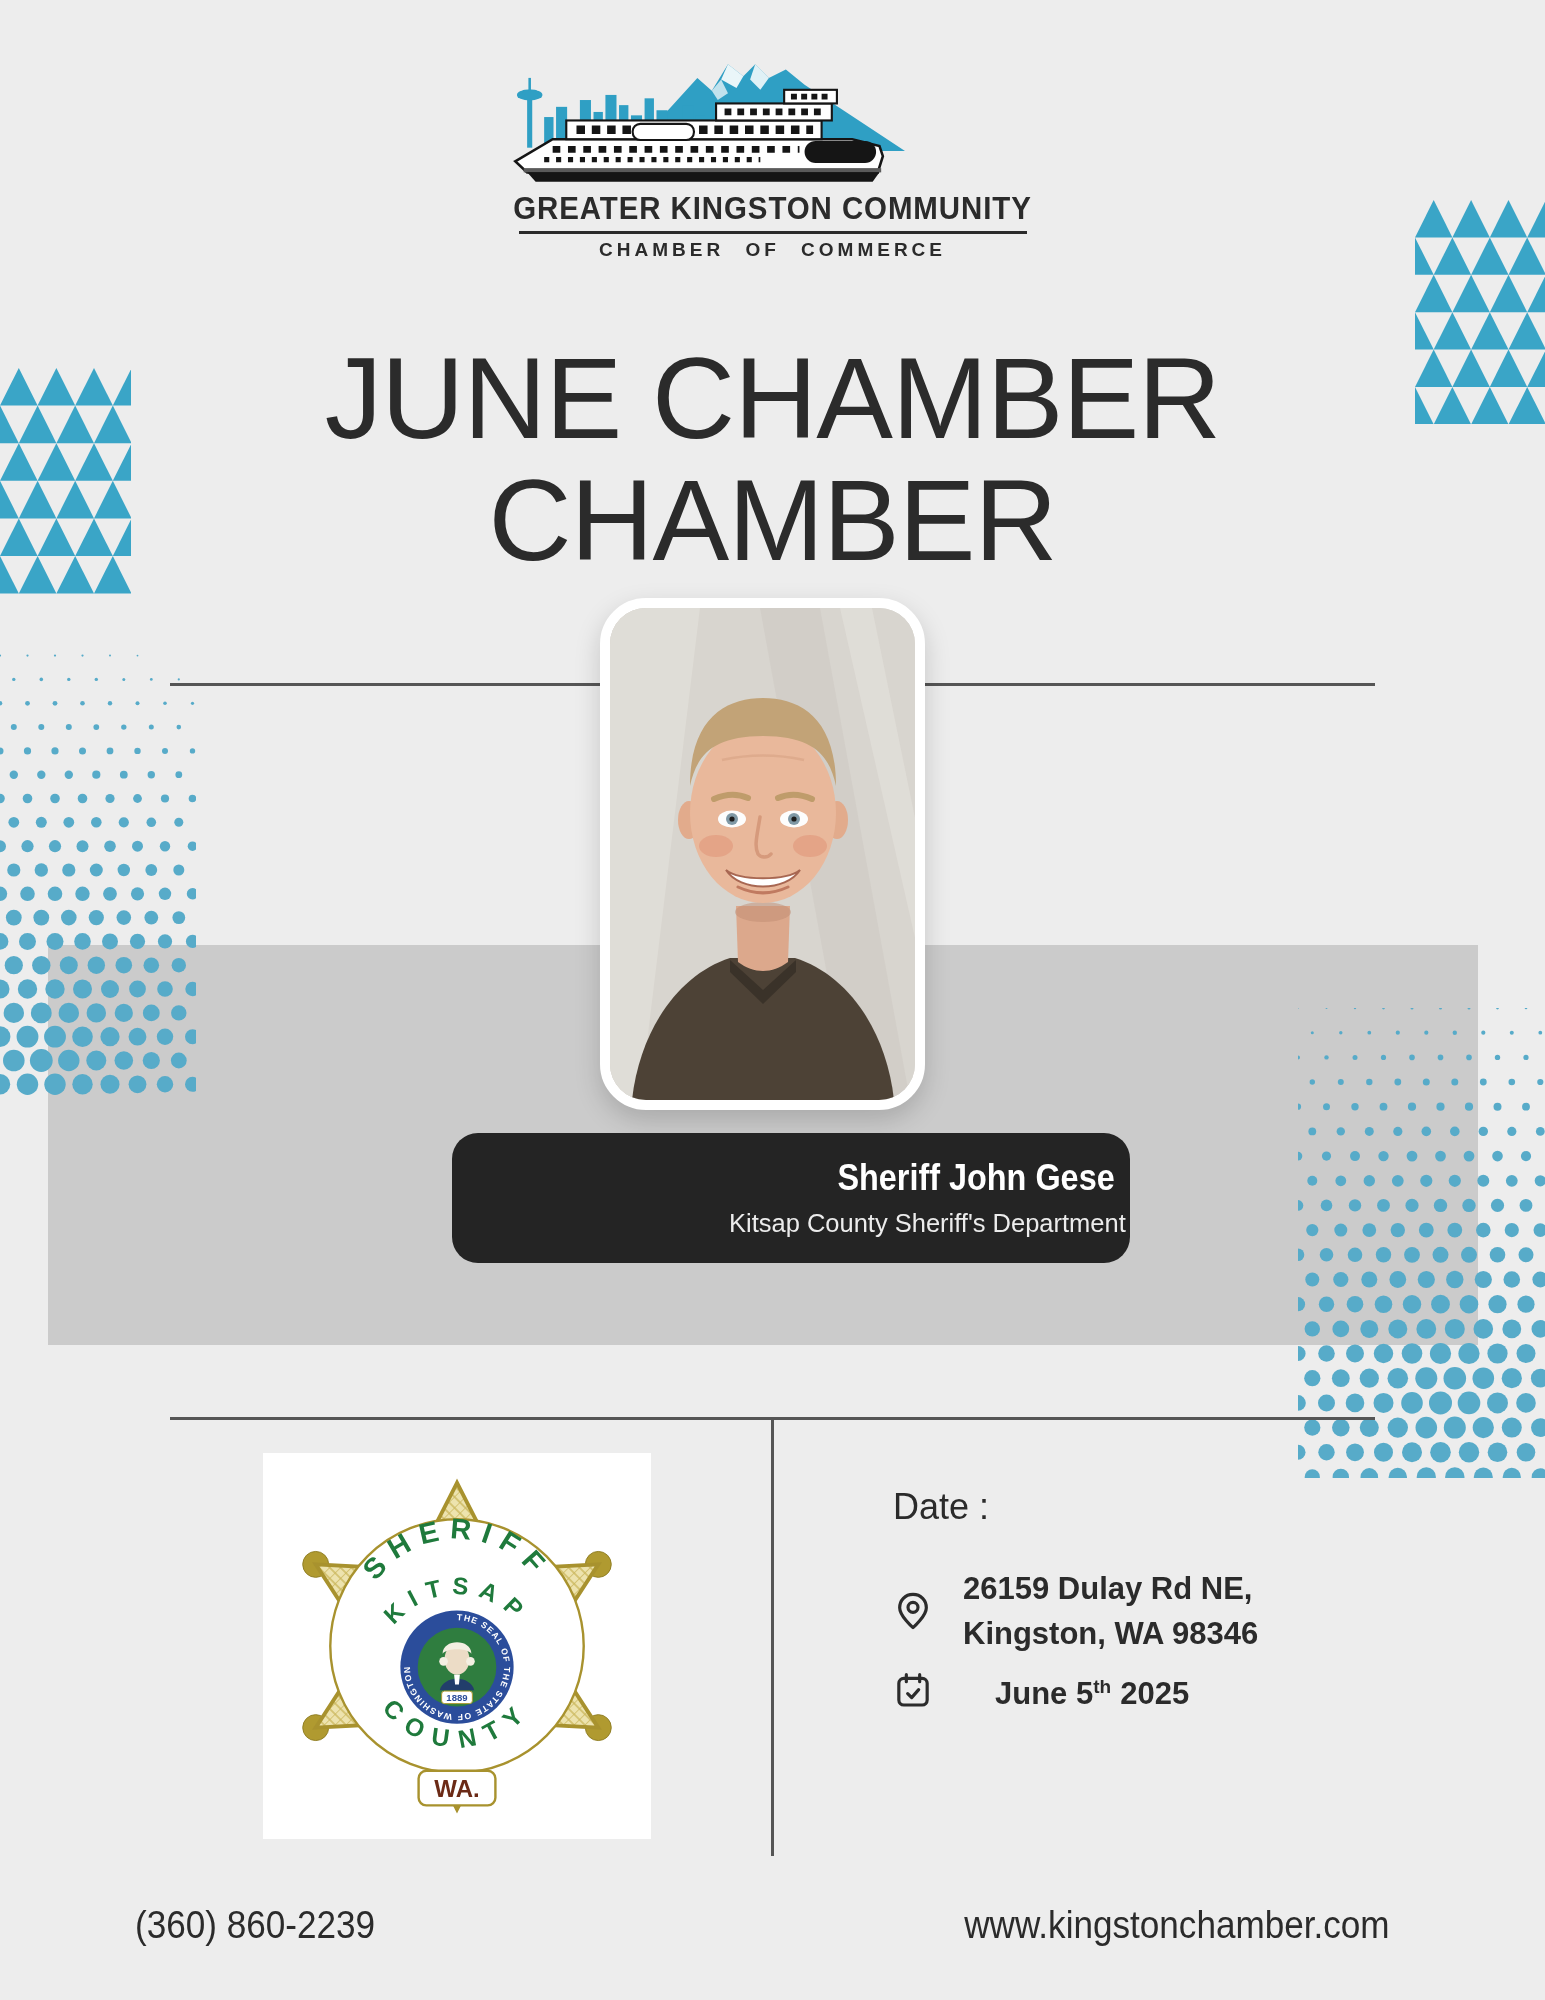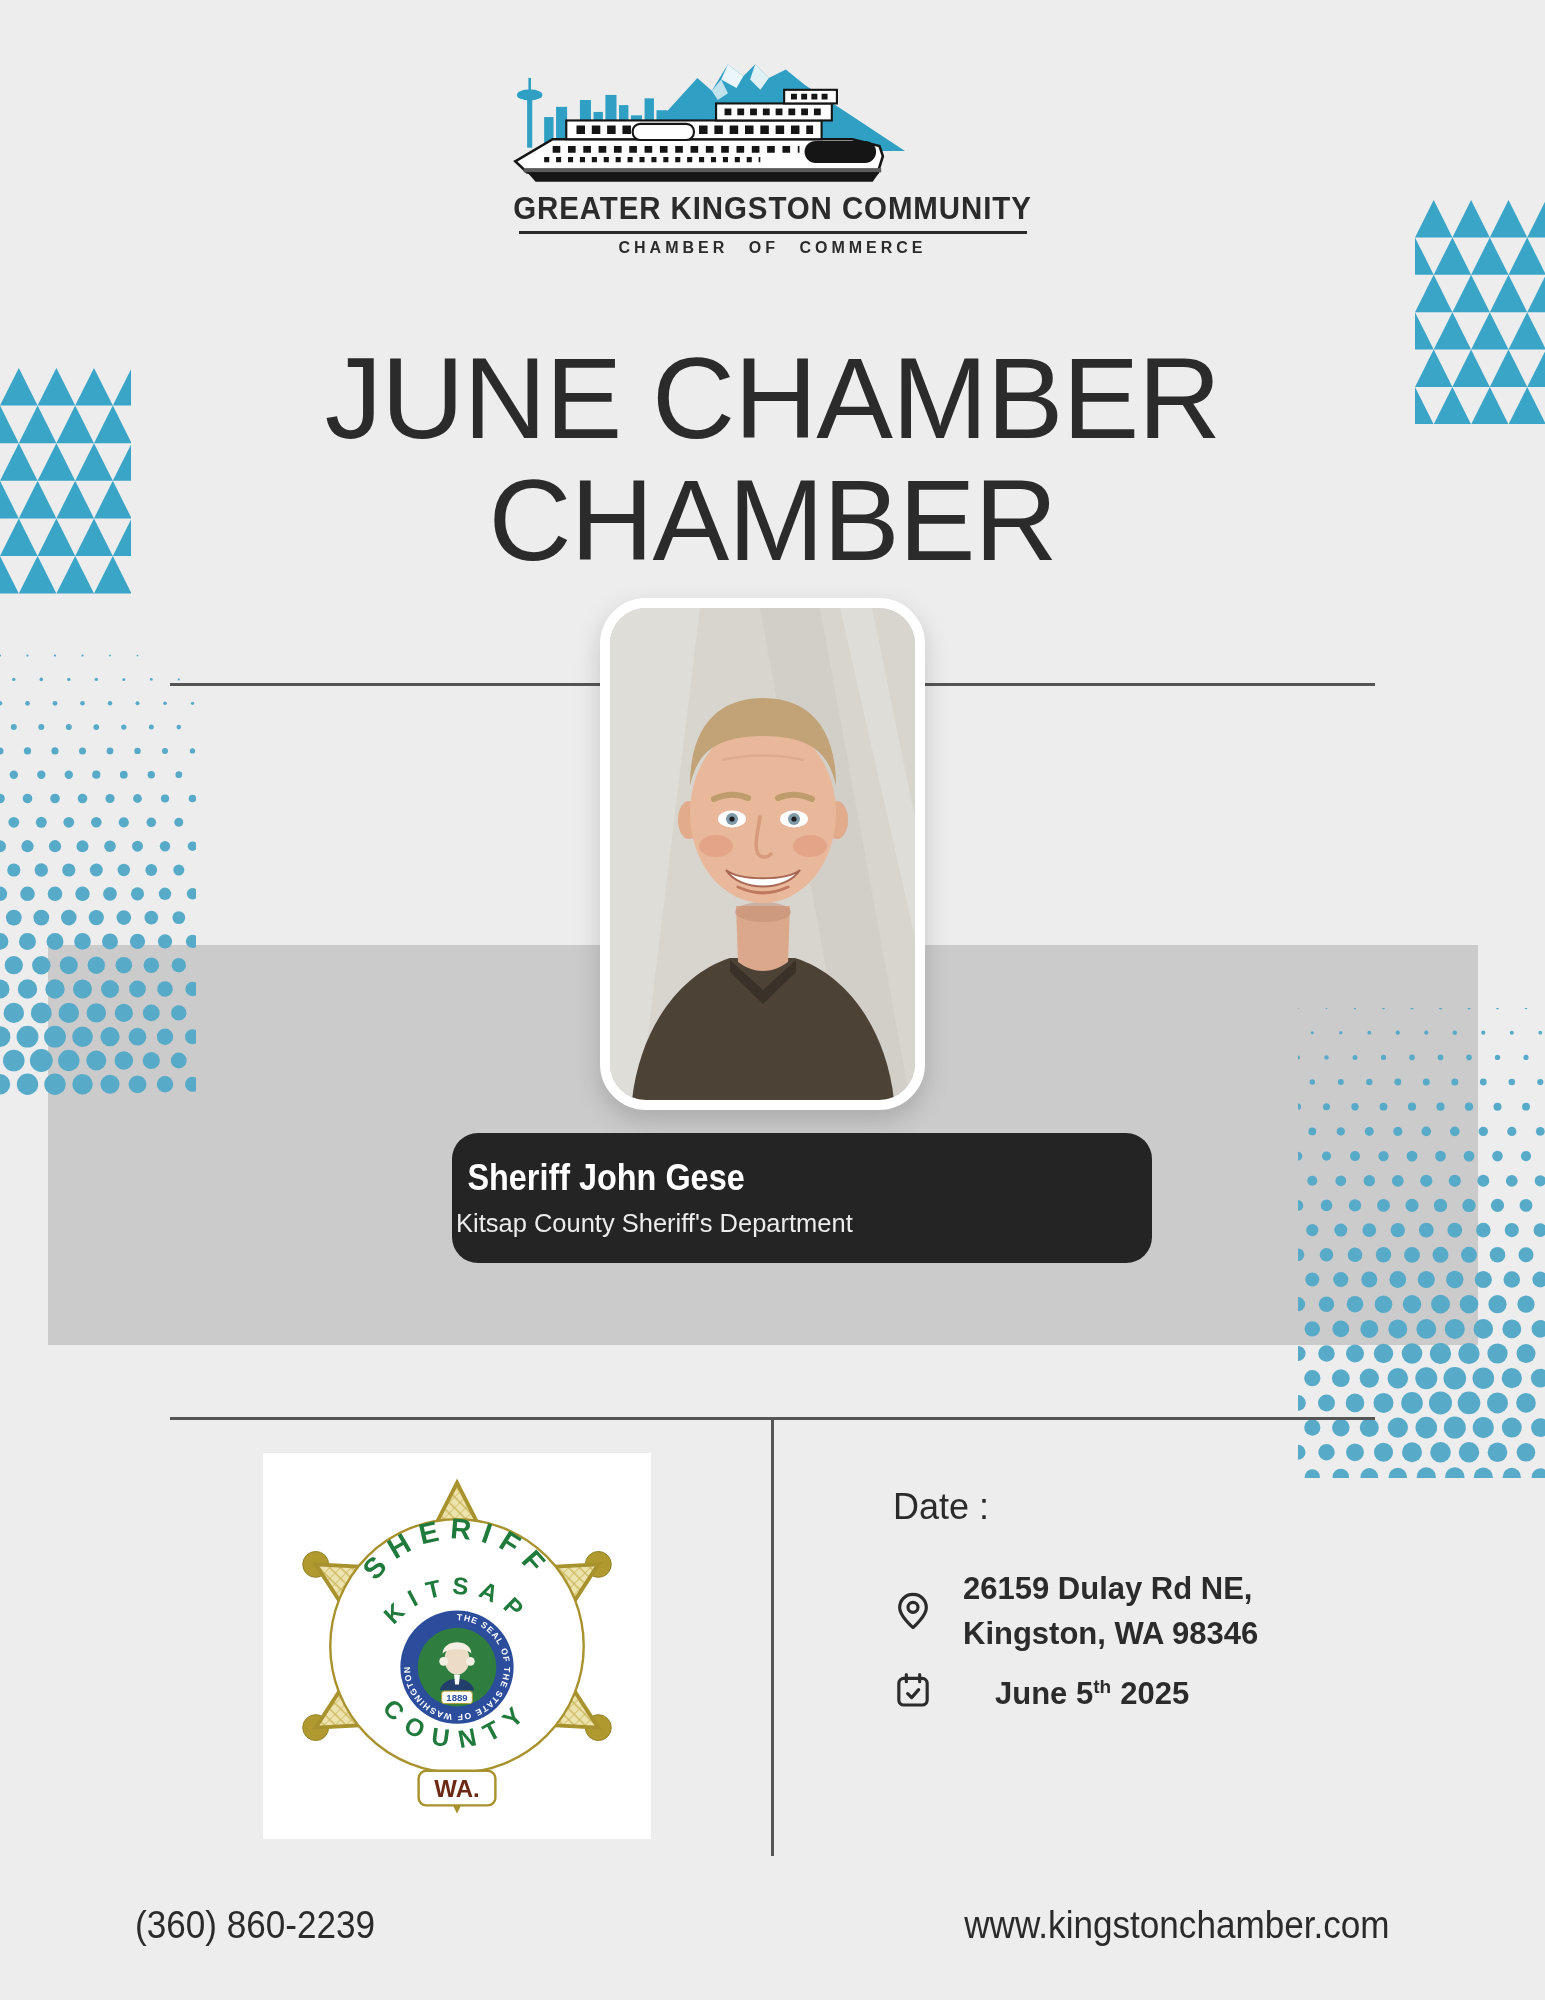--- a/index.html
+++ b/index.html
@@ -8,38 +8,38 @@
     background:var(--bg,#EDEDED);
     font-family:"Liberation Sans",sans-serif;color:var(--dark,#2B2B2B);
   }
   .abs{position:absolute;}
   
   .logo-art{position:absolute;top:42px;left:50%;margin-left:-268px;}
   .org1{position:absolute;top:190px;left:0;width:100%;text-align:center;
         font-size:32px;font-weight:700;letter-spacing:1px;transform:scaleX(.92);}
   .org-rule{position:absolute;top:231px;left:50%;margin-left:-254px;width:508px;height:3px;background:var(--dark,#2B2B2B);}
   .org2{position:absolute;top:239px;left:0;width:100%;text-align:center;
-        font-size:16px;font-weight:700;letter-spacing:4px;word-spacing:12px;}
+        font-size:19px;font-weight:700;letter-spacing:4px;word-spacing:12px;}
   
   .title{position:absolute;top:338px;left:0;width:100%;margin:0;text-align:center;
          font-size:115px;line-height:1.06;font-weight:400;letter-spacing:-1px;color:var(--dark,#2B2B2B);}
   
   #tri-right{position:absolute;top:200px;right:0;}
   #tri-left{position:absolute;top:368px;left:0;}
   #dots-left{position:absolute;left:0;top:608px;}
   #dots-right{position:absolute;left:1298px;top:1008px;}
   .hr1{left:170px;top:683px;width:1205px;height:2.5px;background:var(--line-gray,#555);}
   .hr2{left:170px;top:1417px;width:1205px;height:2.5px;background:var(--line-gray,#555);}
   .vline{left:771px;top:1420px;width:2.5px;height:436px;background:var(--line-gray,#555);}
   .band{left:48px;top:945px;width:1430px;height:400px;background:var(--band-gray,#CBCBCB);}
   
   .photo{left:600px;top:598px;width:305px;height:492px;border:10px solid #fff;border-radius:46px;
          overflow:hidden;background:#d8d5cf;box-shadow:0 10px 26px rgba(0,0,0,.17);}
-  .card{left:452px;top:1133px;width:700px;height:130px;background:var(--card-dark,#242424);border-radius:26px;
-        display:flex;flex-direction:column;align-items:flex-start;justify-content:center;gap:9px;}
+  .card{left:452px;top:1133px;width:639px;height:130px;background:var(--card-dark,#242424);border-radius:26px;
+        display:flex;flex-direction:column;align-items:flex-end;justify-content:center;gap:9px;padding-left:39px;}
   .card .name{font-size:36px;font-weight:700;color:#fff;transform:scaleX(.9);white-space:nowrap;}
   .card .orgl{font-size:26px;color:#ececec;transform:scaleX(.98);white-space:nowrap;}
   
   .badge-box{left:263px;top:1453px;width:388px;height:386px;background:#fff;
              display:flex;align-items:center;justify-content:center;}
   
   .details{position:absolute;left:893px;top:1486px;width:470px;}
   .dheading{font-size:36px;font-weight:400;margin:0 0 38px 0;}
   .detail-row{display:flex;align-items:center;font-weight:bold;}
   .row-loc{margin-bottom:8px;}

